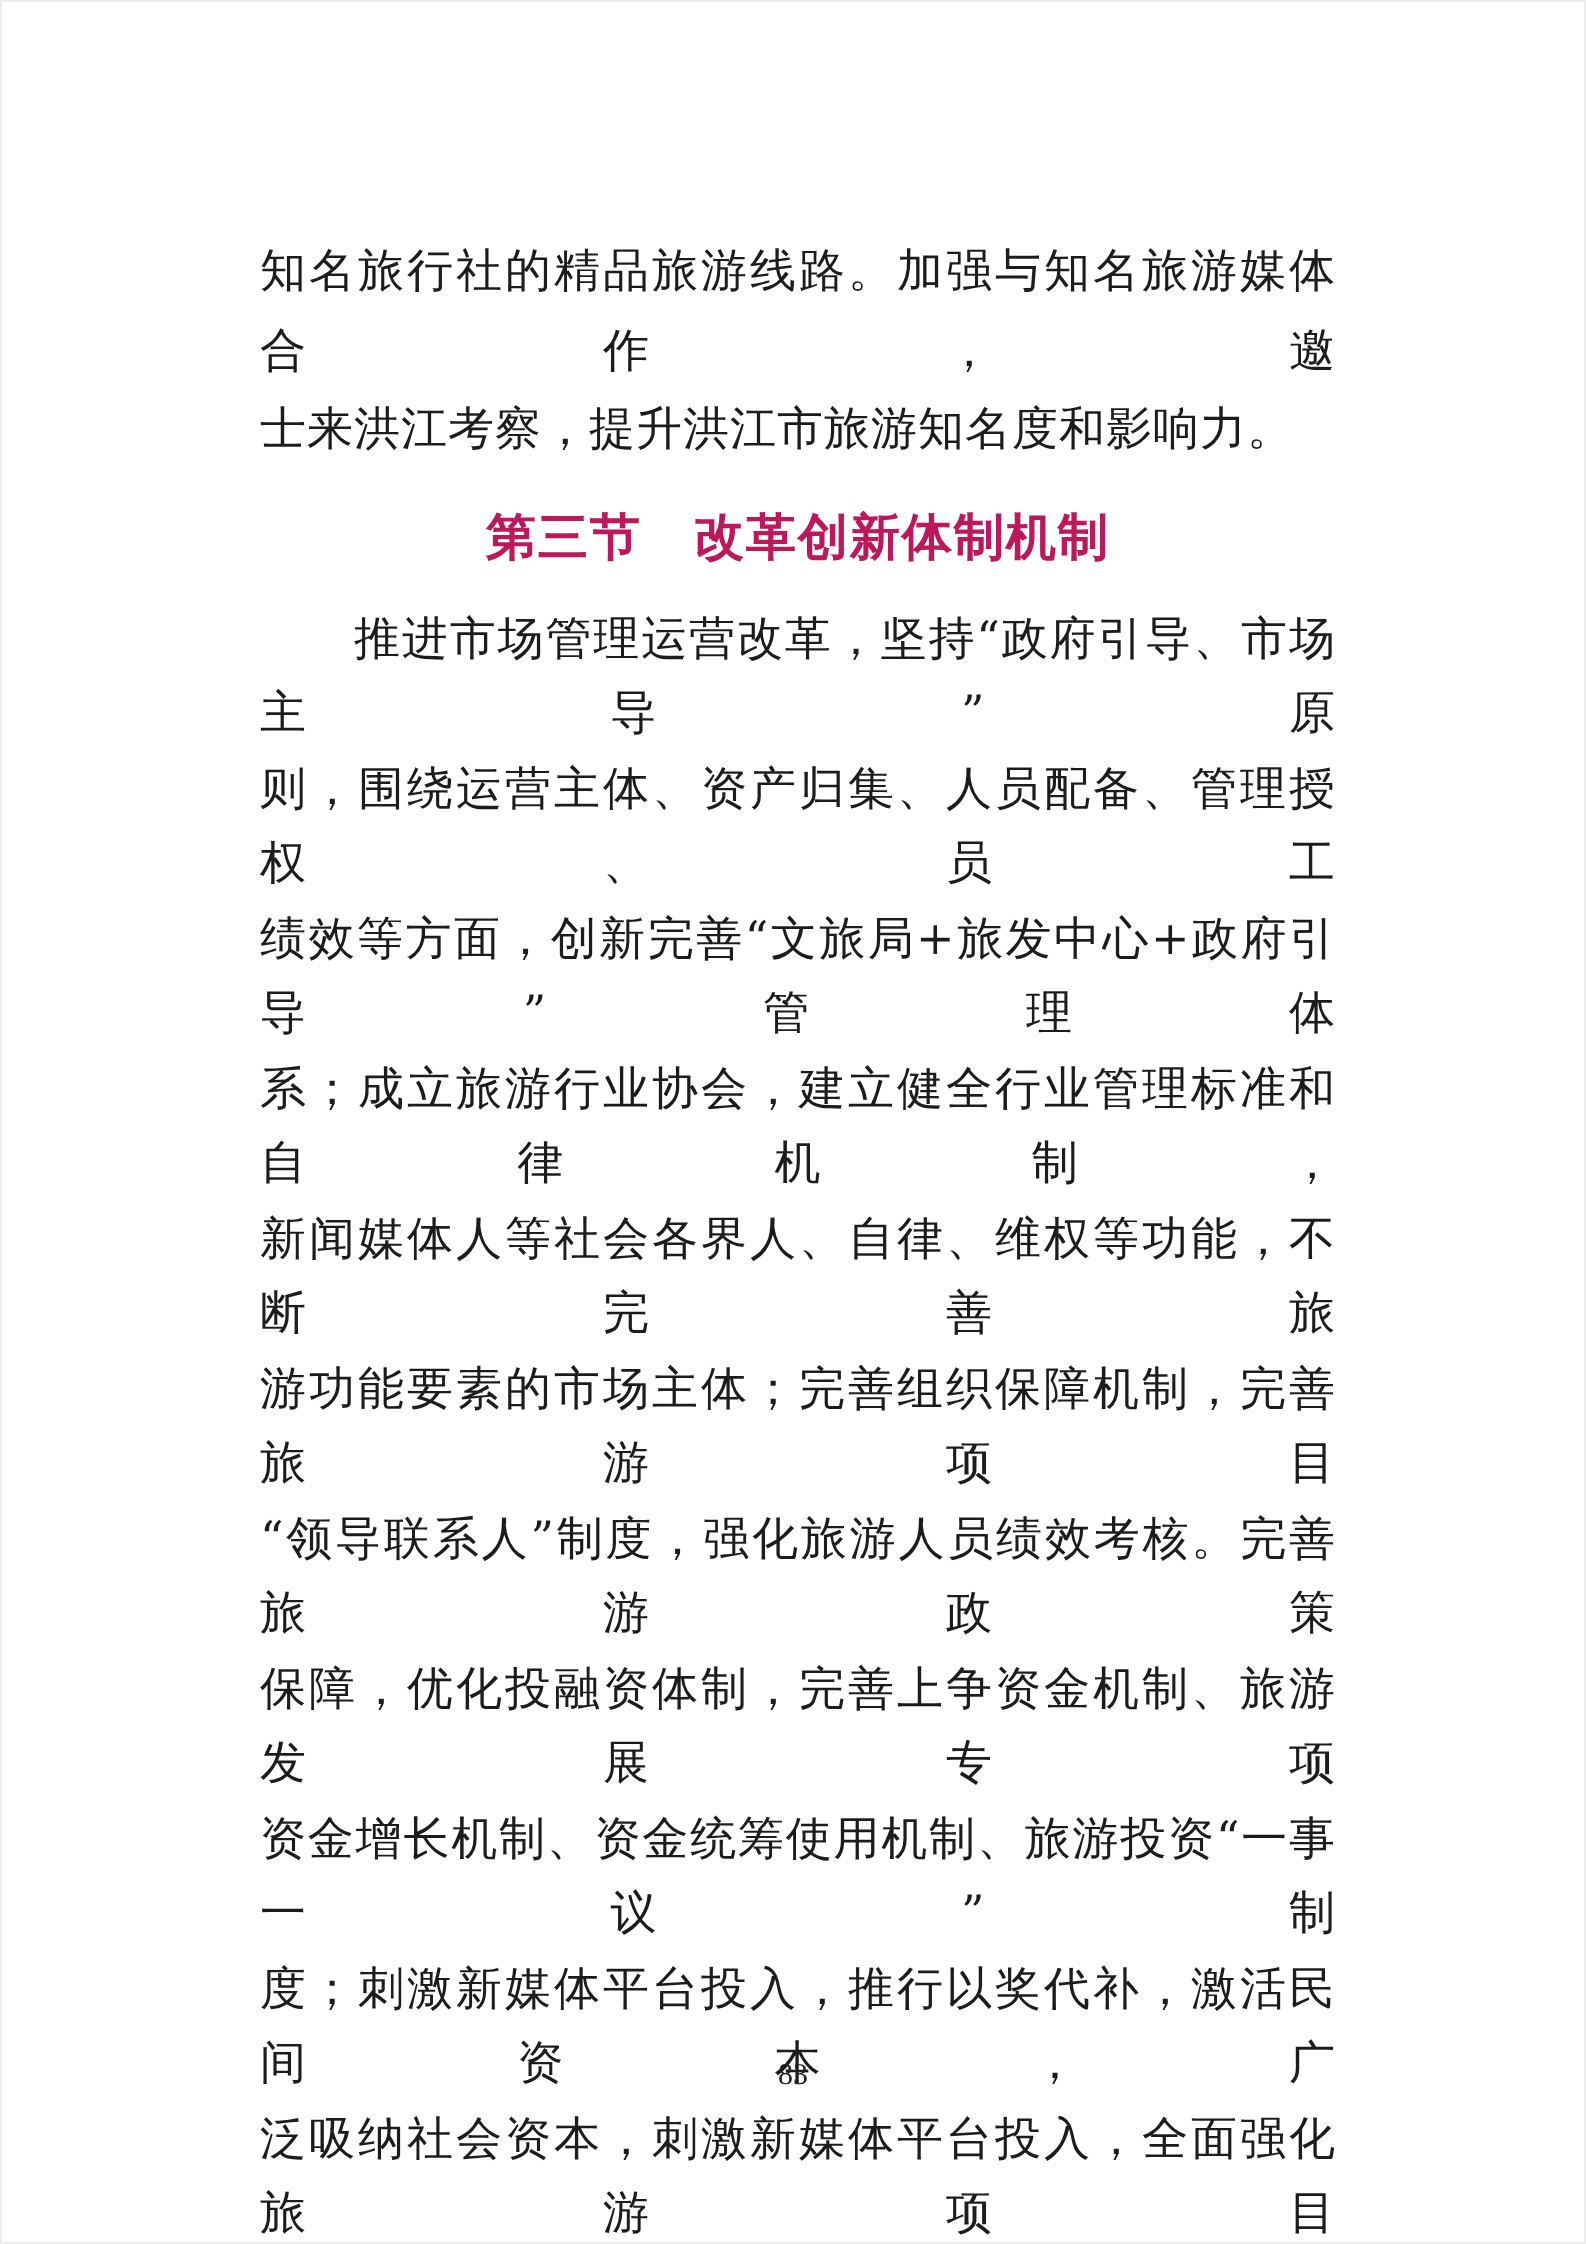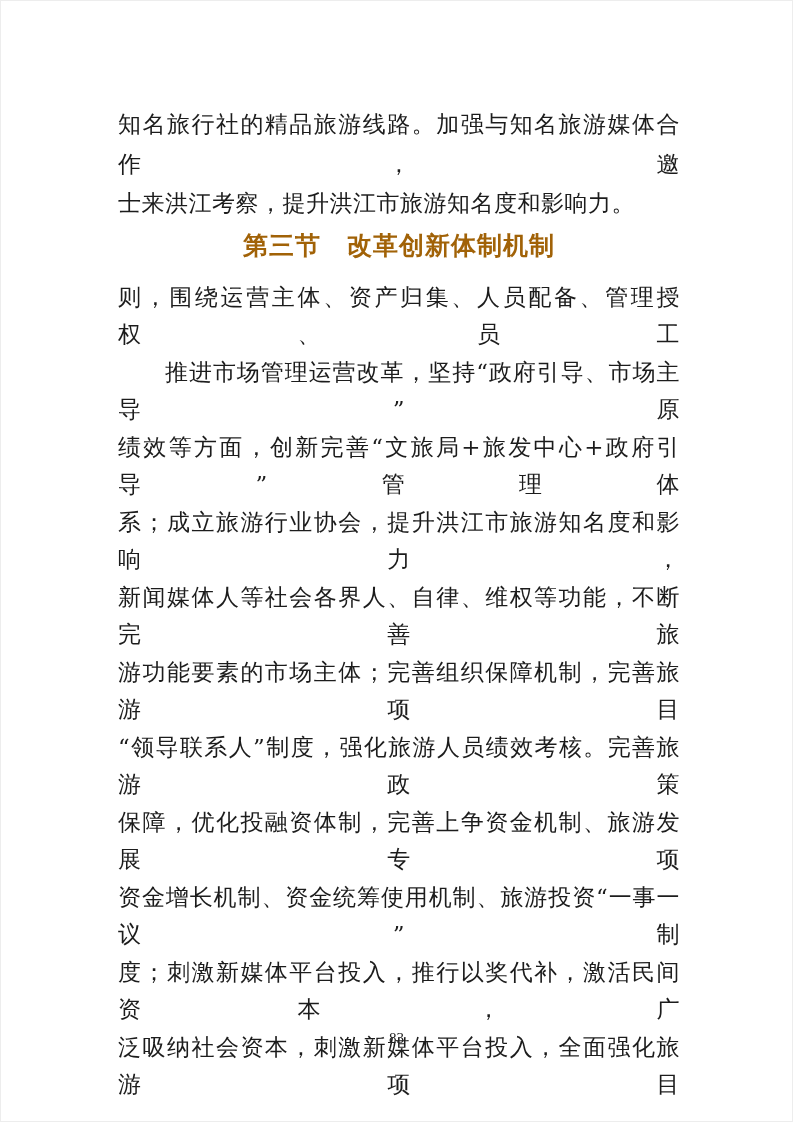--- a/index.html
+++ b/index.html
@@ -18,21 +18,21 @@
     font-family: "DejaVu Serif", "Liberation Serif", serif;
     color: #1c1c1c;
   }
   .content {
     position: absolute;
     left: 113px;
     top: 100px;
     width: 570px;
   }
   .para {
-    margin: 4px;
+    margin: 16px;
     padding: 0;
   }
   .line {
     display: block;
     font-size: 23px;
     line-height: 39.5px;
     text-align: justify;
     text-align-last: justify;
     text-justify: inter-character;
     letter-spacing: 0.5px;
@@ -48,21 +48,21 @@
   .line.indent {
     text-indent: 47px;
   }
   .heading {
     margin: 5px 0 17px 0;
     font-size: 25px;
     line-height: 33px;
     font-weight: bold;
     text-align: center;
     letter-spacing: 1px;
-    color: #a16207;
+    color: #be185d;
   }
   .page-number {
     position: absolute;
     top: 1027px;
     left: 0;
     width: 100%;
     text-align: center;
     font-size: 15px;
     line-height: 20px;
     font-family: "Liberation Serif", "DejaVu Serif", serif;
@@ -76,24 +76,24 @@
   <div class="content">
 
     <p class="para para1">
       <span class="line">知名旅行社的精品旅游线路。加强与知名旅游媒体合作，邀</span>
       <span class="line last">士来洪江考察，提升洪江市旅游知名度和影响力。</span>
     </p>
 
     <h2 class="heading">第三节　改革创新体制机制</h2>
 
     <p class="para para2">
+      <span class="line indent">推进市场管理运营改革，坚持“政府引导、市场主导”原</span>
       <span class="line">则，围绕运营主体、资产归集、人员配备、管理授权、员工</span>
-      <span class="line indent">推进市场管理运营改革，坚持“政府引导、市场主导”原</span>
       <span class="line">绩效等方面，创新完善“文旅局+旅发中心+政府引导”管理体</span>
-      <span class="line">系；成立旅游行业协会，提升洪江市旅游知名度和影响力，</span>
+      <span class="line">系；成立旅游行业协会，建立健全行业管理标准和自律机制，</span>
       <span class="line">新闻媒体人等社会各界人、自律、维权等功能，不断完善旅</span>
       <span class="line">游功能要素的市场主体；完善组织保障机制，完善旅游项目</span>
       <span class="line">“领导联系人”制度，强化旅游人员绩效考核。完善旅游政策</span>
       <span class="line">保障，优化投融资体制，完善上争资金机制、旅游发展专项</span>
       <span class="line">资金增长机制、资金统筹使用机制、旅游投资“一事一议”制</span>
       <span class="line">度；刺激新媒体平台投入，推行以奖代补，激活民间资本，广</span>
       <span class="line">泛吸纳社会资本，刺激新媒体平台投入，全面强化旅游项目</span>
 
     </p>
 

